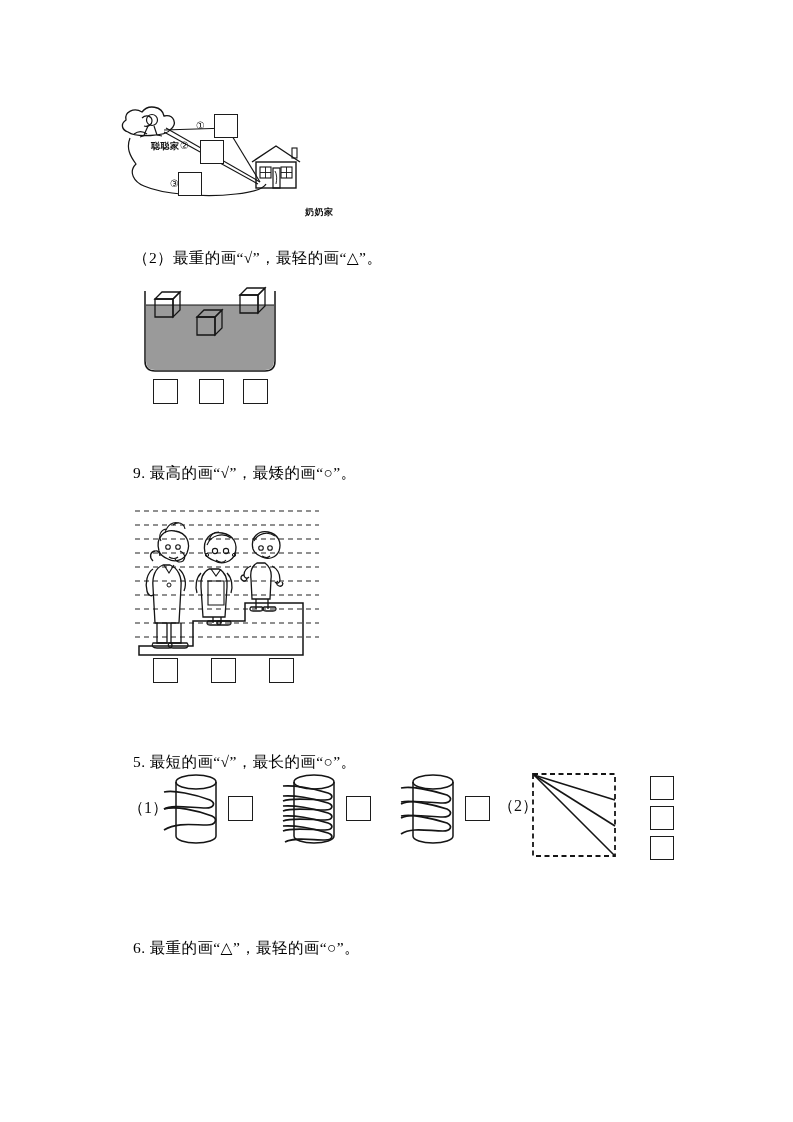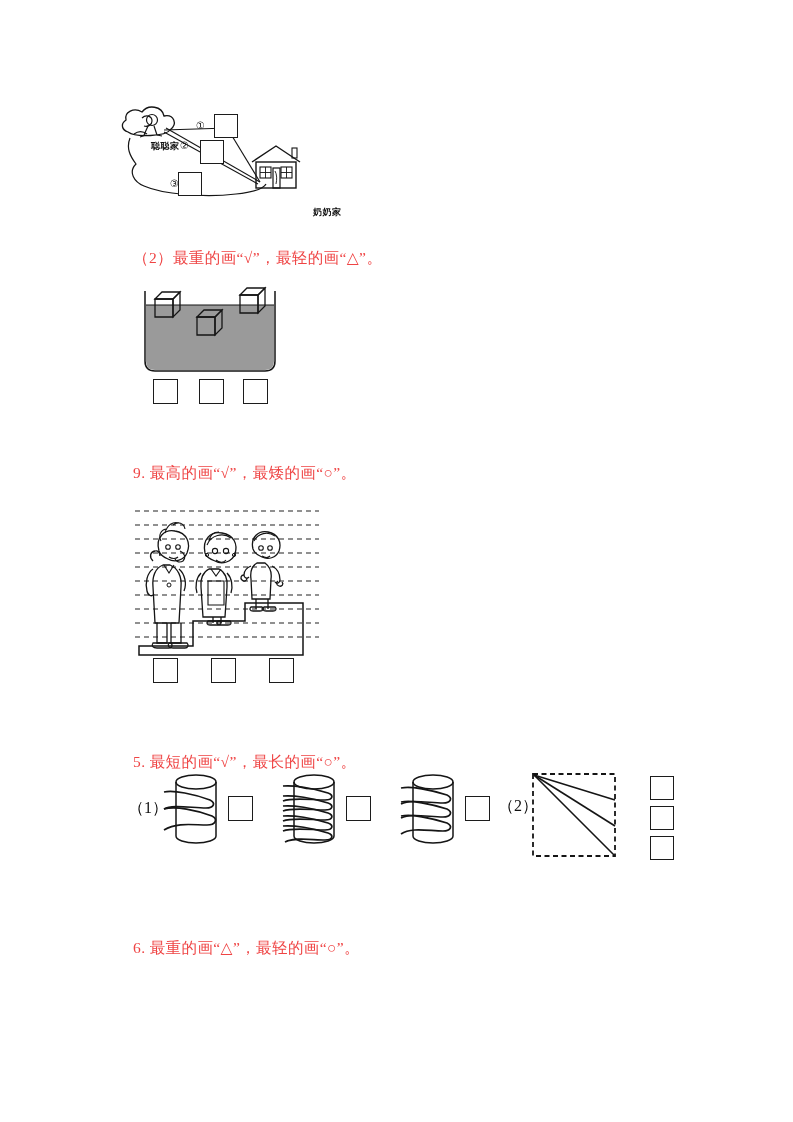--- a/index.html
+++ b/index.html
@@ -21,21 +21,21 @@
     inset: 0;
     background: #fff;
   }
 
   
   .qtext {
     position: absolute;
     font-size: 15.5px;
     letter-spacing: 0.4px;
     white-space: nowrap;
-    color: #ef4444;
+    color: #000000;
   }
   .ansbox {
     position: absolute;
     border: 1.6px solid #1c1c1c;
     background: #fff;
     box-sizing: border-box;
   }
 
   
   #map-fig { position: absolute; left: 108px; top: 92px; width: 230px; height: 130px; }
@@ -107,21 +107,21 @@
         <line class="ink" stroke-width="0.9" x1="10" y1="28.5" x2="21" y2="28.5"></line>
         <rect class="ink" stroke-width="1.1" x="31" y="23" width="11" height="11"></rect>
         <line class="ink" stroke-width="0.9" x1="36.5" y1="23" x2="36.5" y2="34"></line>
         <line class="ink" stroke-width="0.9" x1="31" y1="28.5" x2="42" y2="28.5"></line>
         <rect class="ink" stroke-width="1.2" x="23" y="24" width="7" height="20"></rect>
         <path class="ink" stroke-width="0.9" d="M25 27 c2 3 2 9 1 13"></path>
       </g>
     </svg>
 
     <span class="cn-label" style="left:2px; top:48px;">聪聪家</span>
-    <span class="cn-label" style="left:164px; top:114px;text-align:center;">奶奶家</span>
+    <span class="cn-label" style="left:156px; top:114px;text-align:center;">奶奶家</span>
 
     <span class="circ-num" style="left:88px; top:28px;">①</span>
     <span class="circ-num" style="left:72px; top:48px;">②</span>
     <span class="circ-num" style="left:62px; top:86px;">③</span>
 
     <div class="ansbox" style="left:106px; top:22px; width:24px; height:24px;"></div>
     <div class="ansbox" style="left:92px; top:48px; width:24px; height:24px;"></div>
     <div class="ansbox" style="left:70px; top:80px; width:24px; height:24px;"></div>
   </div>
 

